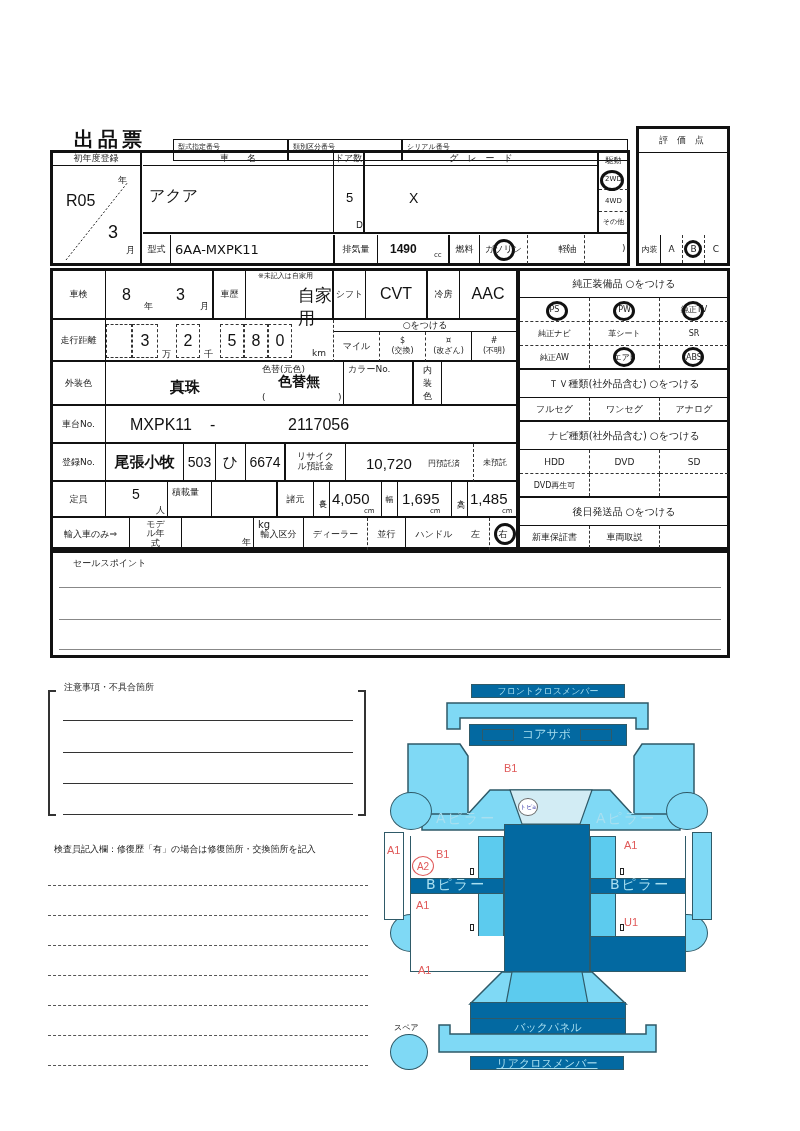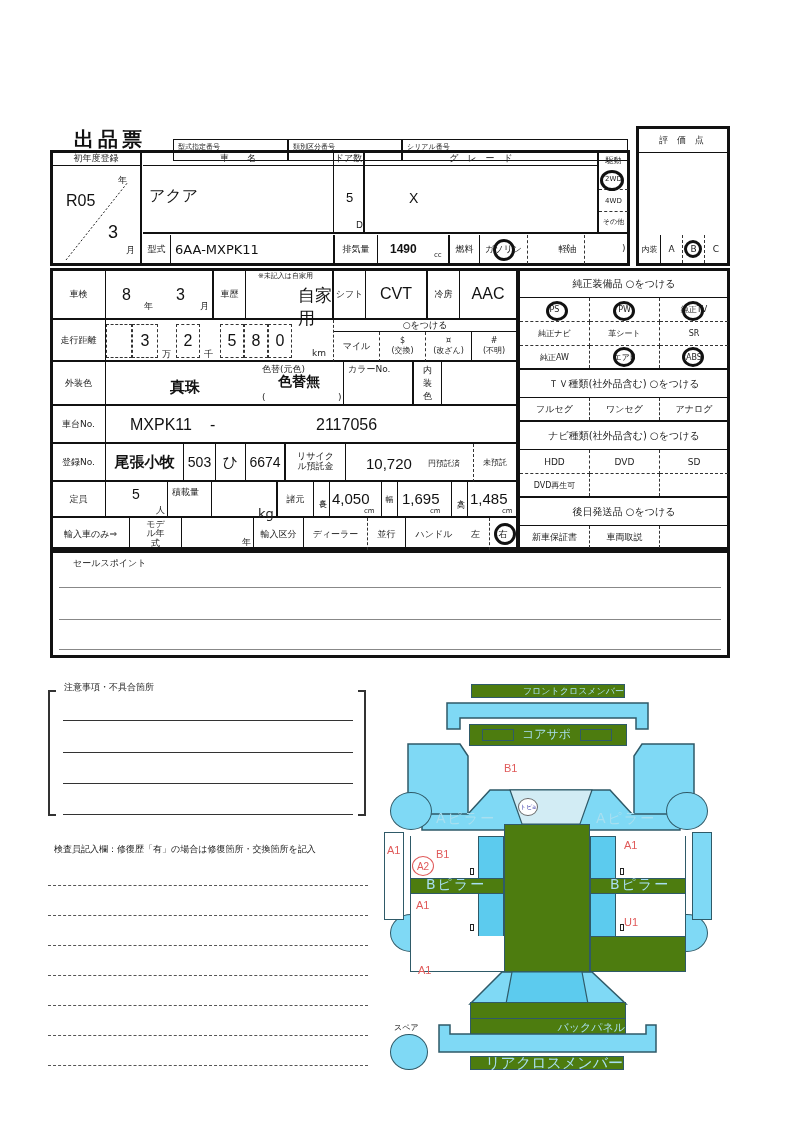--- a/index.html
+++ b/index.html
@@ -9,21 +9,21 @@
   .thick { border: 3px solid #111; }
   .lbl { font-size: 9px; color: #222; }
   .center { display: flex; align-items: center; justify-content: center; text-align: center; }
   .dashR { border-right: 1px dashed #333 !important; }
   .dashB { border-bottom: 1px dashed #333 !important; }
   .circ { position: absolute; border: 3px solid #111; border-radius: 50%; }
   .big { font-family: "Liberation Sans", sans-serif; font-weight: bold; }
   .mono { font-family: "Liberation Sans", sans-serif; }
   .hline { position: absolute; height: 1px; background: #888; }
   .dotline { position: absolute; height: 0; border-top: 1px dashed #555; }
-  .panel { position: absolute; background: #4d7c0f; border: 1.5px solid #2f5a68; justify-content: flex-end; }
+  .panel { position: absolute; background: #0369a1; border: 1.5px solid #2f5a68; }
   .panel2 { position: absolute; background: #5ccbee; border: 1.5px solid #2f5a68; }
   .dmg { position: absolute; color: #e05a5a; font-size: 11px; font-family: "Liberation Sans", sans-serif; }
   .plabel { position: absolute; color: #a9dff0; font-size: 14px; letter-spacing: 2px; font-family: "DejaVu Sans", sans-serif; }
 </style>
 </head>
 <body>
 
 <div class="abs big" style="left:74px;top:126px;font-size:20px;letter-spacing:4px;">出品票</div>
 <div class="abs b" style="left:173px;top:127px;width:115px;height:22px;">
     <span class="lbl" style="position:absolute;left:4px;top:2px;font-size:7px;">型式指定番号</span>
@@ -148,21 +148,21 @@
 <div class="abs" style="left:344px;top:362px;width:70px;height:44px;border-right:2px solid #111;border-bottom:2px solid #111;">
   <span class="abs lbl" style="left:4px;top:1px;">カラーNo.</span>
 </div>
 <div class="abs center lbl" style="left:414px;top:362px;width:28px;height:44px;border-right:1px solid #111;border-bottom:2px solid #111;padding:0 6px;">内装色</div>
 <div class="abs" style="left:442px;top:362px;width:76px;height:44px;border-right:2px solid #111;border-bottom:2px solid #111;"></div>
 
 <div class="abs center lbl" style="left:52px;top:406px;width:54px;height:38px;border-right:1px solid #111;border-bottom:2px solid #111;">車台No.</div>
 <div class="abs" style="left:106px;top:406px;width:412px;height:38px;border-right:2px solid #111;border-bottom:2px solid #111;">
   <span class="abs big" style="left:24px;top:10px;font-size:16px;font-weight:normal;">MXPK11</span>
   <span class="abs big" style="left:104px;top:10px;font-size:16px;font-weight:normal;">-</span>
-  <span class="abs big" style="left:182px;top:10px;font-size:16px;font-weight:normal;margin-left:28px;">2117056</span>
+  <span class="abs big" style="left:182px;top:10px;font-size:16px;font-weight:normal;">2117056</span>
 </div>
 
 <div class="abs center lbl" style="left:52px;top:444px;width:54px;height:38px;border-right:1px solid #111;border-bottom:2px solid #111;">登録No.</div>
 <div class="abs center" style="left:106px;top:444px;width:78px;height:38px;border-right:1px solid #111;border-bottom:2px solid #111;font-size:15px;font-weight:bold;">尾張小牧</div>
 <div class="abs center mono" style="left:184px;top:444px;width:32px;height:38px;border-right:1px solid #111;border-bottom:2px solid #111;font-size:14px;">503</div>
 <div class="abs center" style="left:216px;top:444px;width:30px;height:38px;border-right:1px solid #111;border-bottom:2px solid #111;font-size:15px;">ひ</div>
 <div class="abs center mono" style="left:246px;top:444px;width:40px;height:38px;border-right:2px solid #111;border-bottom:2px solid #111;font-size:14px;">6674</div>
 <div class="abs center lbl" style="left:286px;top:444px;width:60px;height:38px;border-right:1px solid #111;border-bottom:2px solid #111;padding:0 8px;line-height:1.1;">リサイクル預託金</div>
 <div class="abs" style="left:346px;top:444px;width:128px;height:38px;border-bottom:2px solid #111;border-right:1px dashed #333;">
   <span class="abs mono" style="left:20px;top:11px;font-size:15px;">10,720</span>
@@ -170,21 +170,21 @@
 </div>
 <div class="abs center lbl" style="left:474px;top:444px;width:44px;height:38px;border-right:2px solid #111;border-bottom:2px solid #111;font-size:8px;">未預託</div>
 
 <div class="abs center lbl" style="left:52px;top:482px;width:54px;height:36px;border-right:1px solid #111;border-bottom:2px solid #111;">定員</div>
 <div class="abs" style="left:106px;top:482px;width:62px;height:36px;border-right:1px solid #111;border-bottom:2px solid #111;">
   <span class="abs mono" style="left:26px;top:4px;font-size:14px;">5</span>
   <span class="abs lbl" style="left:50px;top:22px;">人</span>
 </div>
 <div class="abs lbl" style="left:168px;top:482px;width:44px;height:36px;border-right:1px solid #111;border-bottom:2px solid #111;padding:4px;">積載量</div>
 <div class="abs" style="left:212px;top:482px;width:66px;height:36px;border-right:2px solid #111;border-bottom:2px solid #111;">
-  <span class="abs lbl" style="left:46px;top:24px;font-size:13px;">kg</span>
+  <span class="abs lbl" style="left:46px;top:37px;font-size:10px;">kg</span>
 </div>
 <div class="abs center lbl" style="left:278px;top:482px;width:36px;height:36px;border-right:1px solid #111;border-bottom:2px solid #111;">諸元</div>
 <div class="abs center lbl" style="left:314px;top:482px;width:16px;height:36px;border-right:1px solid #111;border-bottom:2px solid #111;writing-mode:vertical-rl;font-size:8px;">長さ</div>
 <div class="abs" style="left:330px;top:482px;width:52px;height:36px;border-right:1px solid #111;border-bottom:2px solid #111;">
   <span class="abs mono" style="left:2px;top:8px;font-size:15px;">4,050</span>
   <span class="abs lbl" style="left:34px;top:25px;font-size:7px;">cm</span>
 </div>
 <div class="abs center lbl" style="left:382px;top:482px;width:16px;height:36px;border-right:1px solid #111;border-bottom:2px solid #111;font-size:8px;">幅</div>
 <div class="abs" style="left:398px;top:482px;width:54px;height:36px;border-right:1px solid #111;border-bottom:2px solid #111;">
   <span class="abs mono" style="left:4px;top:8px;font-size:15px;">1,695</span>
@@ -333,21 +333,21 @@
       <path d="M44,2 H114 L120,34 H38 Z" fill="#5ccbee" stroke="#2f5a68" stroke-width="1.2"></path>
     </svg>
   <div class="panel" style="left:90px;top:324px;width:156px;height:50px;"></div>
   <div class="panel center" style="left:90px;top:340px;width:156px;height:18px;">
       <span style="color:#a9dff0;font-size:11px;">バックパネル</span>
     </div>
   <svg class="abs" style="left:58px;top:346px;" width="220" height="30">
       <path d="M1,28 H218 V1 H208 V10 H12 V1 H1 Z" fill="#7fd9f5" stroke="#2f5a68" stroke-width="1.5"></path>
     </svg>
   <div class="panel center" style="left:90px;top:378px;width:154px;height:14px;">
-      <span style="color:#a9dff0;font-size:15px;">リアクロスメンバー</span>
+      <span style="color:#a9dff0;font-size:11px;text-decoration:underline;">リアクロスメンバー</span>
     </div>
 
   <span class="abs lbl" style="left:14px;top:344px;font-size:8px;">スペア</span>
   <div class="abs" style="left:10px;top:356px;width:38px;height:36px;border-radius:50%;background:#7fd9f5;border:1.5px solid #2f5a68;"></div>
 
   <span class="dmg" style="left:124px;top:84px;">B1</span>
   <span class="abs center" style="left:138px;top:120px;width:20px;height:18px;border:1px solid #666;border-radius:50%;font-size:6px;color:#3a3aaa;background:#fff;">トビa</span>
   <span class="dmg" style="left:7px;top:166px;">A1</span>
   <span class="dmg center" style="left:32px;top:178px;width:22px;height:20px;border:1px solid #e05a5a;border-radius:50%;font-size:10px;">A2</span>
   <span class="dmg" style="left:56px;top:170px;">B1</span>

